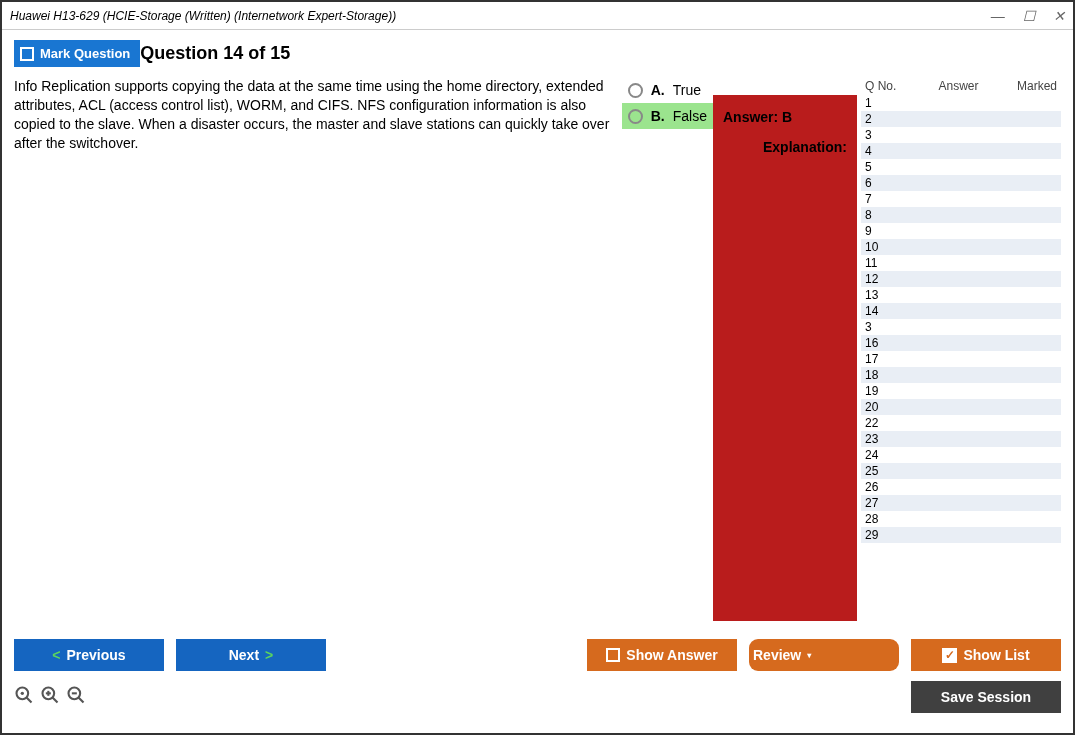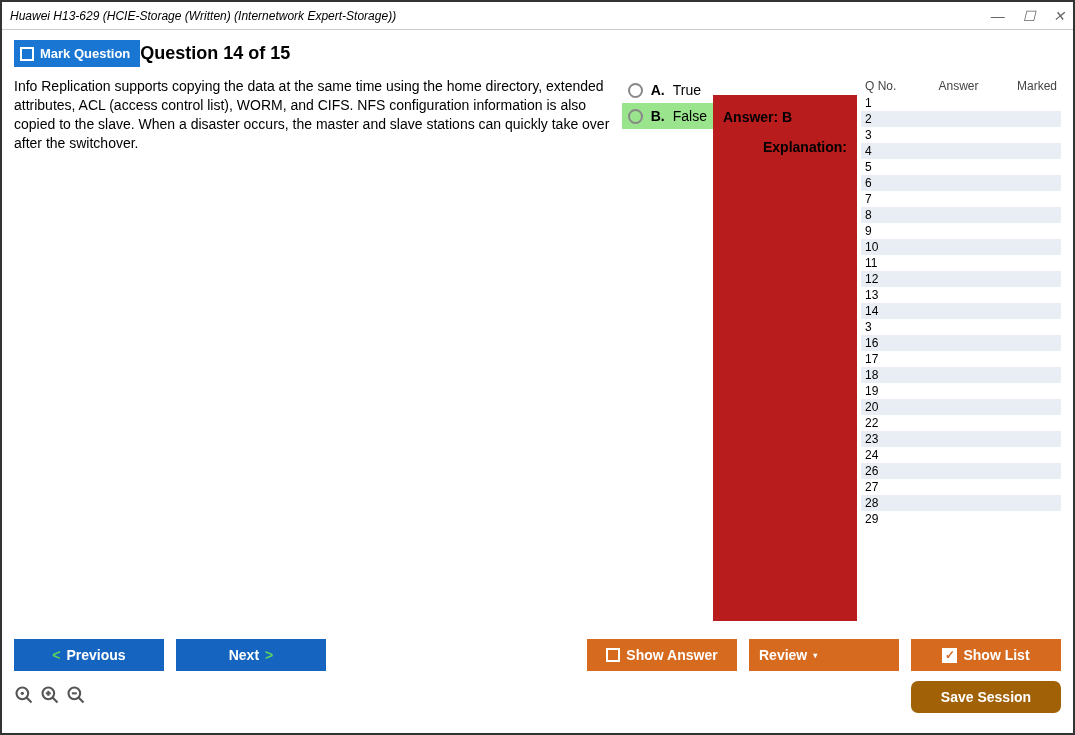--- a/index.html
+++ b/index.html
@@ -34,24 +34,24 @@
 .side-list { flex: 1; overflow-y: scroll; border: 0; }
 .side-row { display: flex; padding: 1px 4px; }
 .side-row:nth-child(even) { background: #e9eef5; }
 .side-row .c1 { width: 30px; }
 
 .footer { padding: 10px 12px; }
 .footer-row { display: flex; gap: 12px; align-items: center; margin-bottom: 10px; }
 .btn { border: none; color: #fff; font-weight: bold; font-size: 14px; padding: 8px 0; cursor: pointer; display: flex; align-items: center; justify-content: center; gap: 6px; }
 .btn-blue { background: #1565c0; }
 .btn-orange { background: #d66a1e; }
-.btn-navy { background: #a16207; border-radius: 7px; }
+.btn-navy { background: #404040; }
 .prev-btn, .next-btn { width: 150px; }
 .show-answer { width: 150px; }
-.review-btn { width: 150px; justify-content: flex-start; padding-left: 10px; padding-right: 10px; }
+.review-btn { width: 150px; justify-content: flex-start; padding-left: 4px; padding-right: 10px; border-radius: 9px; }
 .show-list { width: 150px; }
 .save-btn, .end-btn { width: 150px; }
 .spacer { flex: 1; }
 .chev { font-size: 14px; font-weight: bold; }
 .chev-green { color: #5cd65c; }
 .box-white { width: 14px; height: 14px; border: 2px solid #fff; }
 .check-white { width: 15px; height: 15px; background: #fff; color: #d66a1e; font-size: 12px; display: flex; align-items: center; justify-content: center; font-weight: bold; }
 .dropdown-dot { font-size: 8px; }
 
 .zoom-row { display: flex; gap: 6px; color: #555; font-size: 20px; align-items: center; }
@@ -168,20 +168,23 @@
             <div class="c1">20</div>
           </div>
           <div class="side-row">
             <div class="c1">22</div>
           </div>
           <div class="side-row">
             <div class="c1">23</div>
           </div>
           <div class="side-row">
             <div class="c1">24</div>
+          </div>
+          <div class="side-row">
+            <div class="c1">25</div>
           </div>
           <div class="side-row">
             <div class="c1">26</div>
           </div>
           <div class="side-row">
             <div class="c1">27</div>
           </div>
           <div class="side-row">
             <div class="c1">28</div>
           </div>

